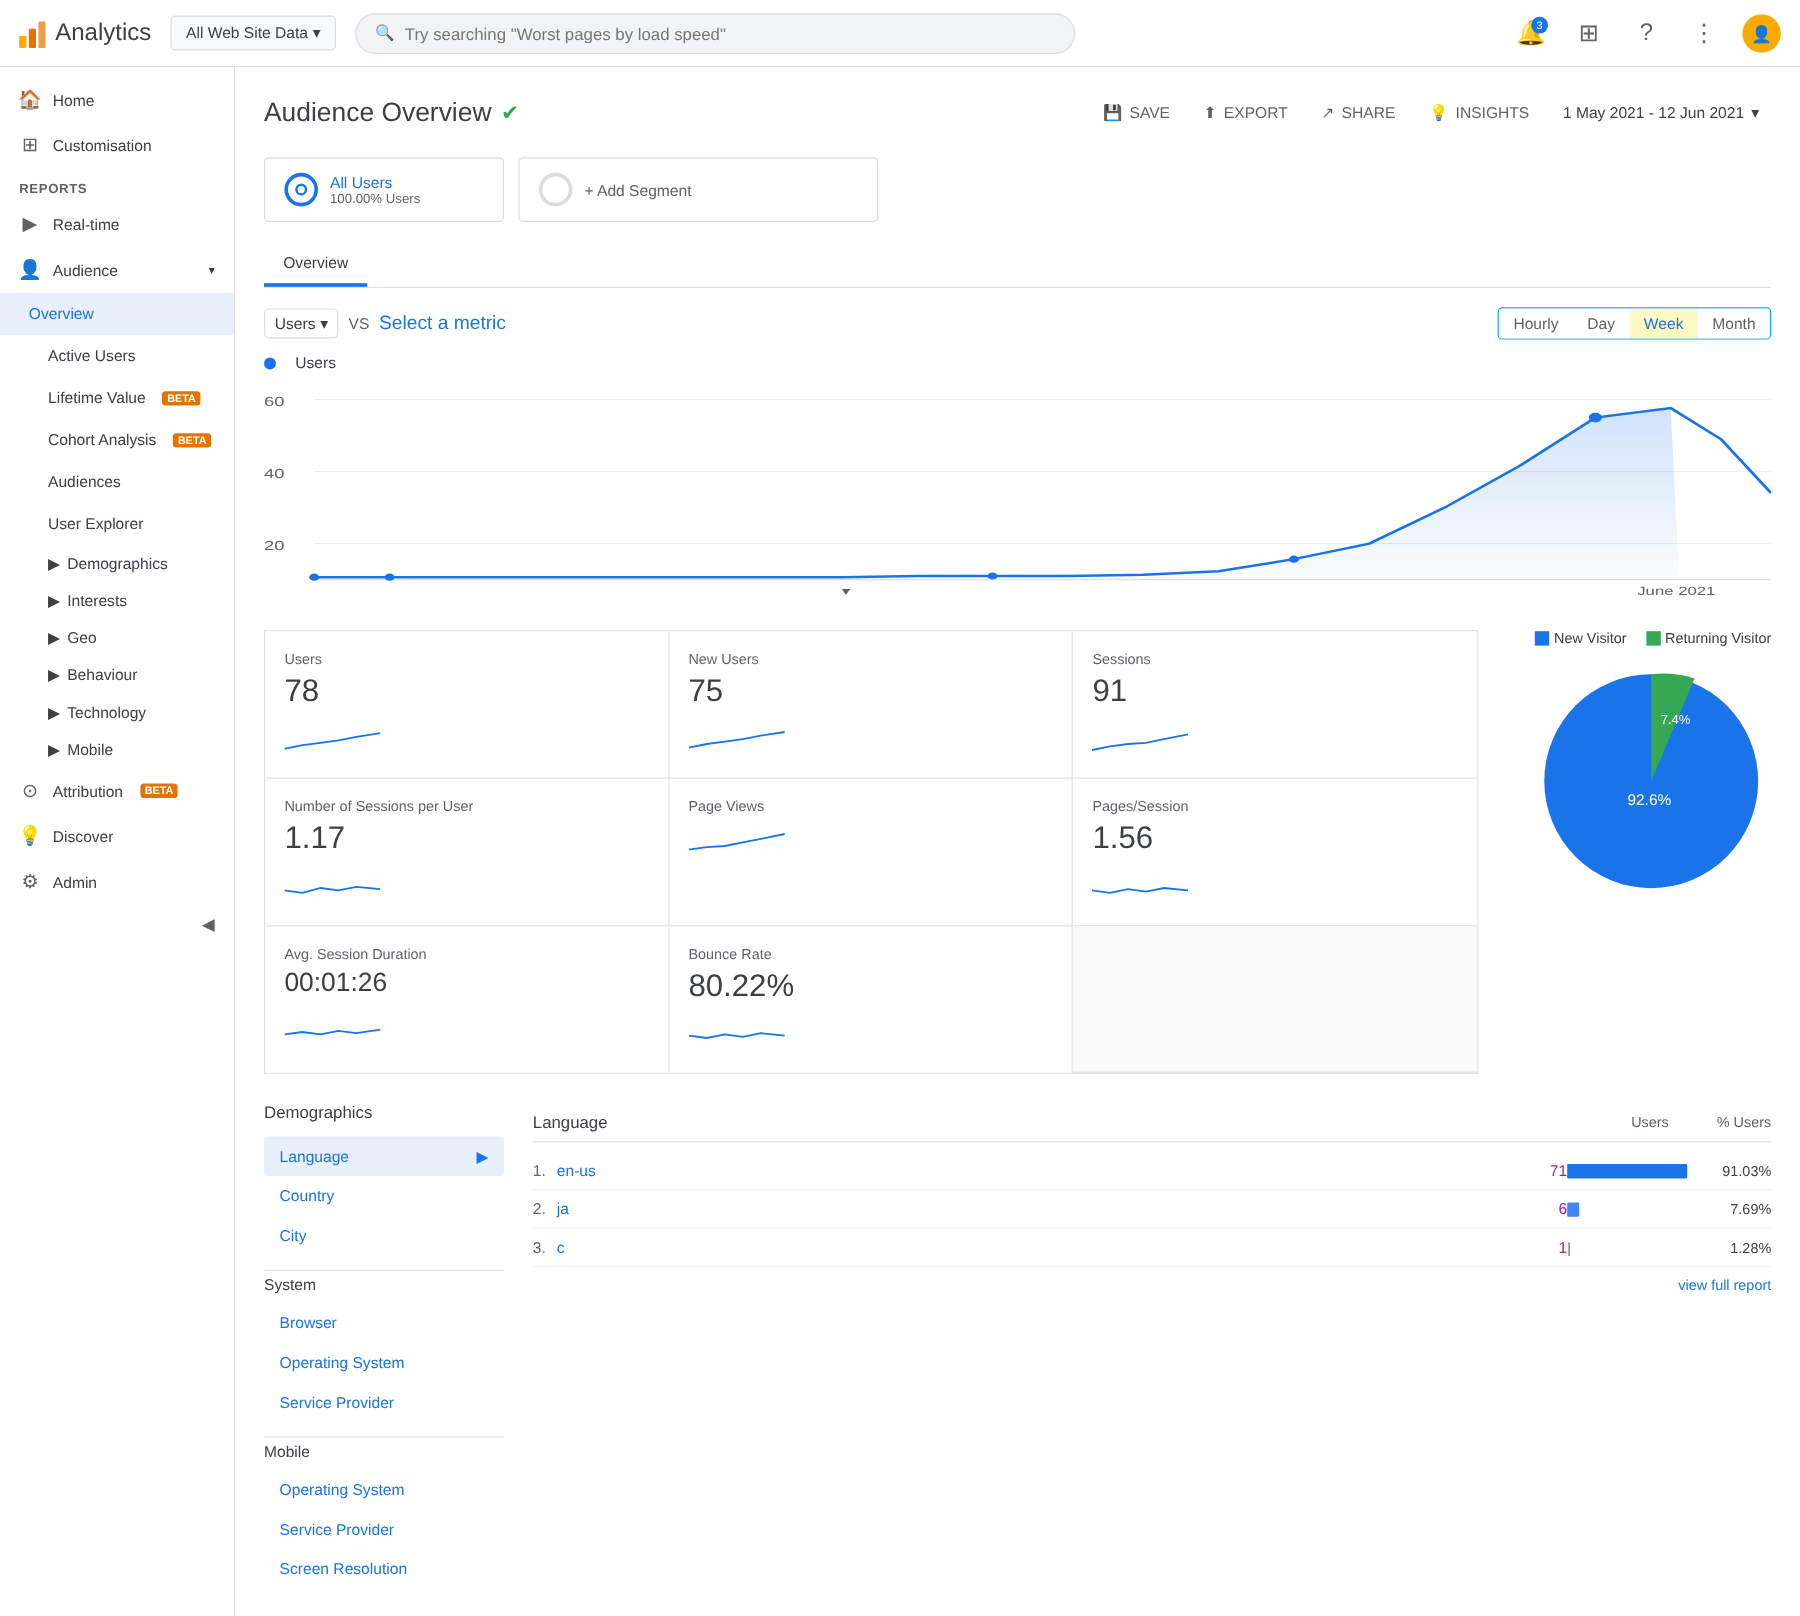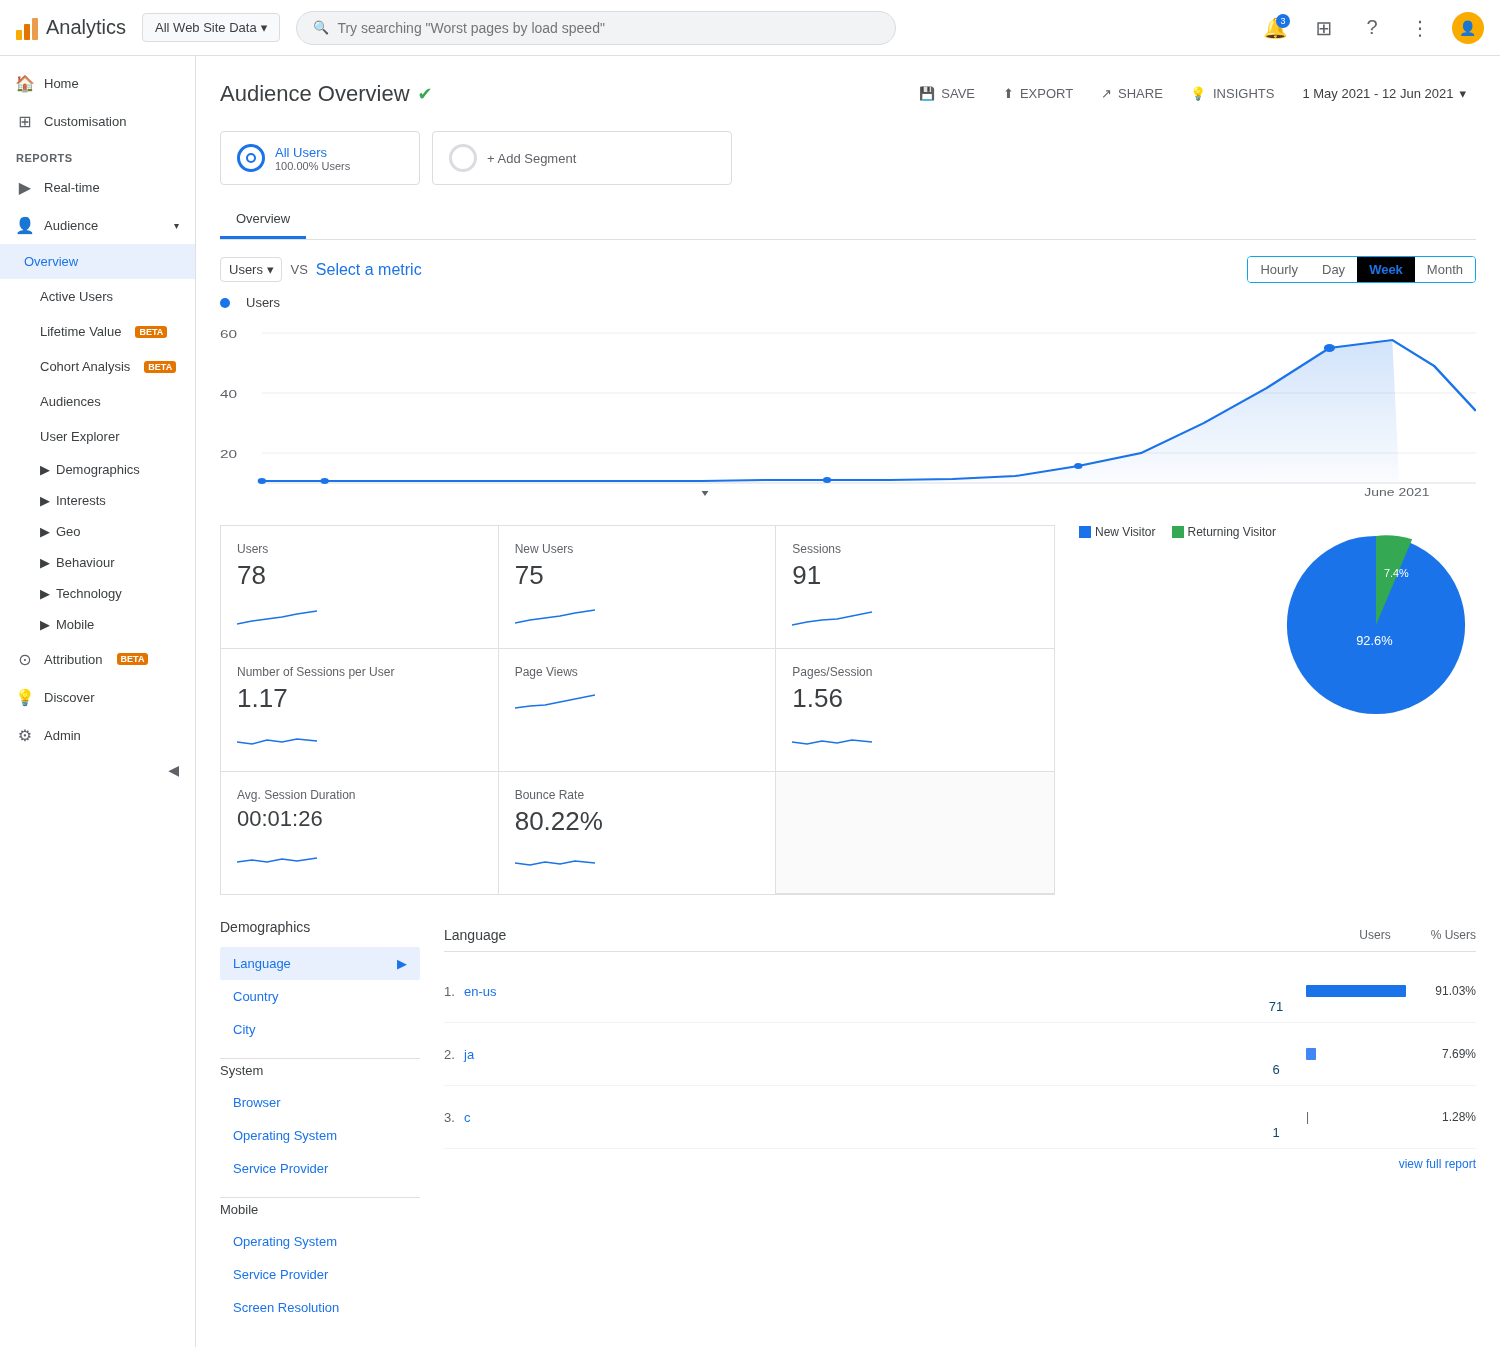--- a/index.html
+++ b/index.html
@@ -66,58 +66,58 @@
     .tab.active { color: #3c4043; border-bottom-color: #1a73e8; font-weight: 500; }
 
     
     .chart-controls { display: flex; align-items: center; justify-content: space-between; margin-bottom: 12px; }
     .metric-selectors { display: flex; align-items: center; gap: 8px; }
     .metric-dropdown { display: flex; align-items: center; gap: 4px; padding: 4px 8px; border: 1px solid #dadce0; border-radius: 4px; cursor: pointer; font-size: 13px; }
     .vs-label { font-size: 13px; color: #5f6368; }
     .select-metric { font-size: 16px; color: #1a73e8; cursor: pointer; }
     .time-period-btns { display: flex; border: 1px solid #0ea5e9; border-radius: 4px; overflow: hidden; justify-content: flex-end; }
     .time-btn { padding: 5px 12px; font-size: 13px; cursor: pointer; border: none; background: white; color: #5f6368; }
-    .time-btn.active { background: #000000; color: #1a73e8; font-weight: 700; }
+    .time-btn.active { background: #fef9c3; color: #1a73e8; font-weight: 400; }
 
     
     .chart-area { position: relative; margin-bottom: 24px; }
     .chart-legend { display: flex; align-items: center; gap: 12px; font-size: 13px; color: #3c4043; margin-bottom: 8px; }
     .legend-dot { width: 10px; height: 10px; border-radius: 50%; background: #1a73e8; display: inline-block; margin-right: 4px; }
 
     
     .metrics-layout { display: flex; gap: 24px; margin-bottom: 24px; }
     .metrics-grid { display: grid; grid-template-columns: 1fr 1fr 1fr; gap: 0; border: 1px solid #e0e0e0; flex: 1; }
     .metric-card { padding: 16px; border-right: 1px solid #e0e0e0; border-bottom: 1px solid #e0e0e0; }
     .metric-card:nth-child(3n) { border-right: none; }
     .metric-card:nth-child(7), .metric-card:nth-child(8) { border-bottom: none; }
     .metric-label { font-size: 12px; color: #5f6368; margin-bottom: 4px; }
     .metric-value { font-size: 26px; font-weight: 400; color: #3c4043; margin-bottom: 8px; }
     .metric-sparkline { height: 30px; }
 
     
-    .pie-section { min-width: 220px; display: flex; flex-direction: row; align-items: flex-start; }
+    .pie-section { min-width: 220px; display: flex; flex-direction: column; align-items: flex-end; }
     .pie-legend { display: flex; gap: 16px; margin-bottom: 12px; font-size: 12px; }
     .pie-legend-item { display: flex; align-items: center; gap: 4px; }
     .pie-legend-color { width: 12px; height: 12px; }
 
     
     .demographics-section { display: flex; gap: 24px; margin-bottom: 24px; }
     .demo-nav { min-width: 200px; }
     .demo-nav-title { font-size: 14px; font-weight: 500; color: #3c4043; margin-bottom: 12px; }
     .demo-nav-item { display: flex; align-items: center; justify-content: space-between; padding: 8px 12px; cursor: pointer; font-size: 13px; color: #1a73e8; border: 1px solid transparent; border-radius: 2px; }
     .demo-nav-item.active { background: #e8f0fe; border-color: #e8f0fe; }
     .demo-nav-section { font-size: 13px; font-weight: 500; color: #3c4043; margin-top: 12px; margin-bottom: 4px; padding: 4px 0; border-top: 1px solid #e0e0e0; }
     .demo-table { flex: 1; }
     .demo-table-header { display: flex; align-items: center; justify-content: space-between; padding: 8px 0; border-bottom: 1px solid #e0e0e0; margin-bottom: 8px; }
     .demo-table-title { font-size: 14px; font-weight: 500; color: #3c4043; }
     .demo-table-cols { display: flex; gap: 40px; font-size: 12px; font-weight: 500; color: #5f6368; }
     .demo-row { display: flex; align-items: center; padding: 8px 0; font-size: 13px; border-bottom: 1px solid #f1f3f4; }
     .demo-row-num { width: 20px; color: #5f6368; flex-shrink: 0; }
     .demo-row-label { flex: 1; color: #1a73e8; cursor: pointer; }
-    .demo-row-value { width: 60px; text-align: center; color: #0c4a6e; margin-top: 31px; }
+    .demo-row-value { width: 60px; text-align: right; color: #a21caf; }
     .demo-row-bar-container { width: 120px; display: flex; align-items: center; gap: 8px; }
     .demo-row-bar { height: 12px; background: #1a73e8; border-radius: 1px; }
     .demo-row-pct { font-size: 12px; color: #3c4043; width: 50px; text-align: right; }
     .view-full { text-align: right; padding: 8px 0; font-size: 12px; color: #1a73e8; cursor: pointer; }
 
     
     .report-footer { font-size: 12px; color: #5f6368; text-align: right; padding: 8px 0; margin-bottom: 16px; }
   </style>
 </head>
 <body>

